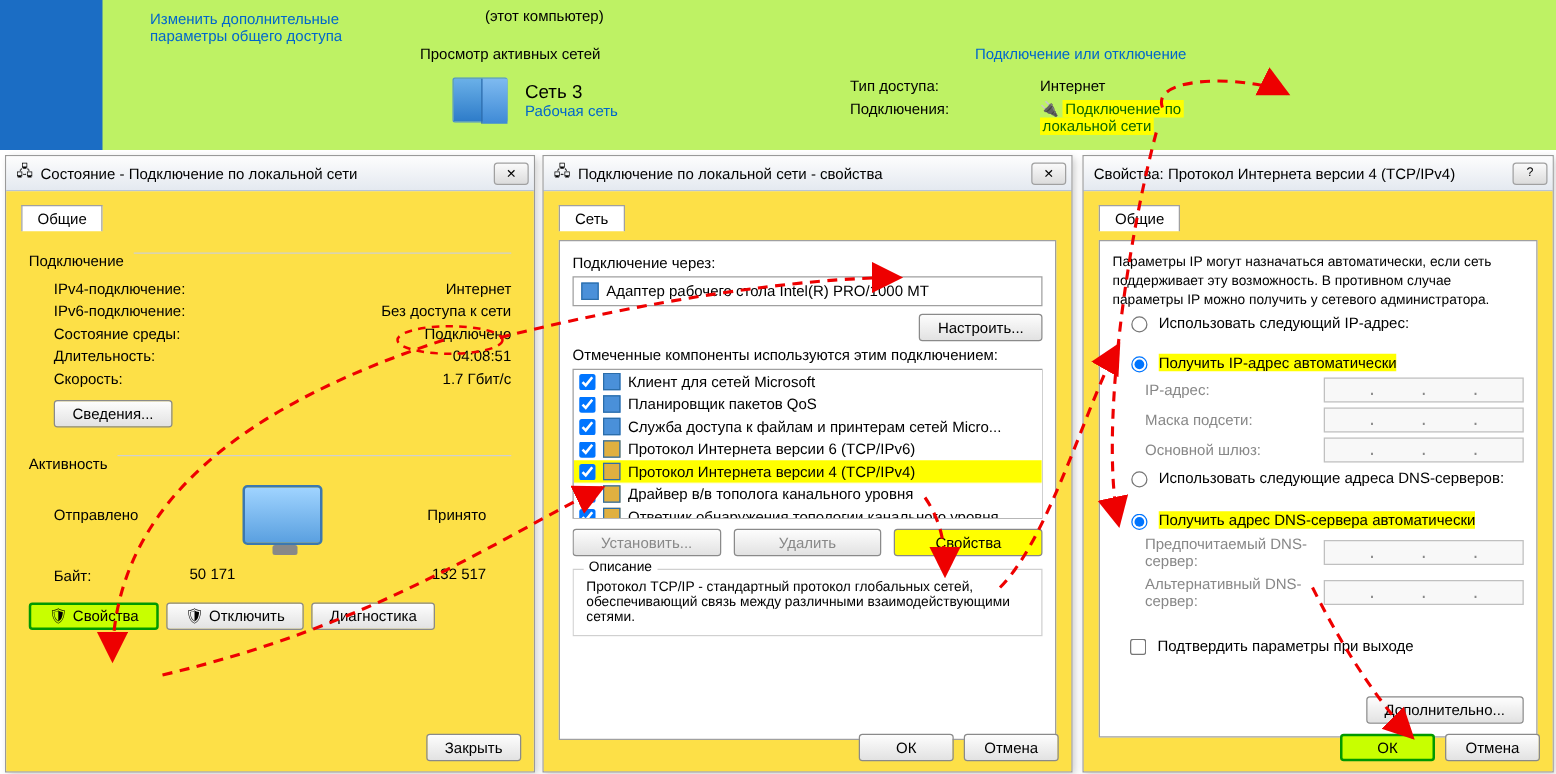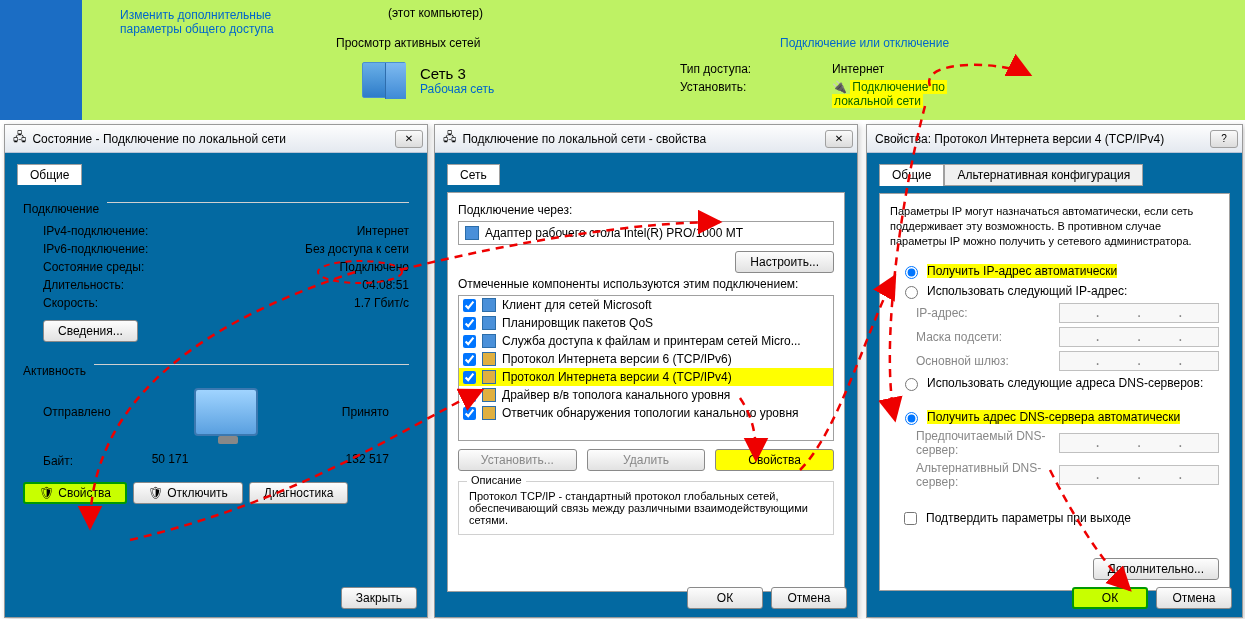--- a/index.html
+++ b/index.html
@@ -52,21 +52,21 @@
   }
   .title-text { display:flex; align-items:center; gap:6px; }
   .close-btn, .help-btn {
     width:28px; height:18px; border:1px solid #a0a0a0; border-radius:3px;
     background:linear-gradient(#fafafa,#dcdcdc);
     display:flex; align-items:center; justify-content:center;
     font-size:10px; cursor:pointer;
     margin-left:3px;
   }
   .title-right { display:flex; }
-  .dialog-body { padding:10px 12px; background:#0369a1; height:calc(100% - 28px); position:relative; }
+  .dialog-body { padding:10px 12px; background:#fde047; height:calc(100% - 28px); position:relative; }
   .tabs { display:flex; margin-bottom:8px; }
   .tab {
     padding:3px 12px; border:1px solid #a0a0a0; border-bottom:none;
     background:#fff; font-size:12px; cursor:pointer;
     position:relative; top:1px;
   }
   .tab.inactive { background:#f0f0f0; border-bottom:1px solid #a0a0a0; }
   .tab-content { border:1px solid #a0a0a0; padding:10px; background:#fff; }
   
   .dlg1 { top:124px; left:4px; width:424px; height:494px; }
@@ -83,21 +83,21 @@
   }
   .btn-hl { background:#c8ff00; border:2px solid #009900; }
   .btn-hl-yellow { background:#ffff00; border:1px solid #888; }
   .activity-row { display:flex; justify-content:space-between; align-items:center; padding:0 20px; }
   .monitor-icon { width:64px; height:48px; background:linear-gradient(#a0d4ff,#5aa0e0); border:2px solid #3b78b0; border-radius:4px; position:relative; margin:4px auto; }
   .monitor-icon::after { content:""; position:absolute; bottom:-10px; left:22px; width:20px; height:8px; background:#888; border-radius:2px; }
   .status-btns { display:flex; gap:6px; margin-top:16px; }
   
   .dlg2 { top:124px; left:434px; width:424px; height:494px; }
   .adapter-box { border:1px solid #a0a0a0; padding:4px 6px; background:#fff; display:flex; align-items:center; gap:6px; }
-  .checklist { border:1px solid #a0a0a0; background:#fff; height:146px; overflow:auto; margin-top:4px; }
+  .checklist { border:1px solid #a0a0a0; background:#fff; height:120px; overflow:auto; margin-top:4px; }
   .check-item { display:flex; align-items:center; gap:6px; padding:2px 4px; cursor:pointer; }
   .check-item.hl { background:#ffff00; }
   .check-item input { margin:0; }
   .mini-icon { width:14px; height:14px; display:inline-block; background:#4a90d9; border:1px solid #2b6daa; }
   .comp-btns { display:flex; gap:10px; margin-top:8px; }
   .comp-btns .btn { flex:1; justify-content:center; }
   .desc-group { border:1px solid #d0d0d0; padding:8px 10px; margin-top:10px; font-size:11px; position:relative; }
   .desc-group .legend { position:absolute; top:-8px; left:8px; background:#fff; padding:0 4px; font-size:11px; }
   
   .dlg3 { top:124px; left:866px; width:377px; height:494px; }
@@ -128,21 +128,21 @@
       <div class="net3-title">Сеть 3</div>
       <div class="net3-sub">Рабочая сеть</div>
     </div>
   </div>
   <div class="access-block">
     <div class="access-row">
       <div class="access-label">Тип доступа:</div>
       <div class="access-val">Интернет</div>
     </div>
     <div class="access-row">
-      <div class="access-label">Установить:</div>
+      <div class="access-label">Подключения:</div>
       <div class="access-val" style="cursor:pointer;">
         <span style="color:#0a6600;">🔌 </span>
         <span class="conn-link-hl">Подключение по</span><br>
         <span class="conn-link-hl">локальной сети</span>
       </div>
     </div>
   </div>
 </div>
 
 <div class="dialog dlg1">
@@ -310,32 +310,31 @@
     <div class="title-text">
       <span>Свойства: Протокол Интернета версии 4 (TCP/IPv4)</span>
     </div>
     <div class="title-right">
       <div class="help-btn">?</div>
     </div>
   </div>
   <div class="dialog-body">
     <div class="tabs">
       <div class="tab">Общие</div>
-      <div class="tab inactive">Альтернативная конфигурация</div>
     </div>
     <div class="tab-content" style="height:398px; position:relative;">
       <div style="font-size:11px; line-height:1.35;">Параметры IP могут назначаться автоматически, если сеть поддерживает эту возможность. В противном случае параметры IP можно получить у сетевого администратора.</div>
 
+      <div class="radio-row">
+        <input type="radio" name="ipmode" style="">
+        <span>Использовать следующий IP-адрес:</span>
+      </div>
       <div class="radio-row hl" style="margin-top:12px;">
         <input type="radio" name="ipmode" checked="" style="">
         <span>Получить IP-адрес автоматически</span>
-      </div>
-      <div class="radio-row">
-        <input type="radio" name="ipmode" style="">
-        <span>Использовать следующий IP-адрес:</span>
       </div>
       <div class="ip-row">
           <label>IP-адрес:</label>
           <div class="ip-input"><span></span>.<span></span>.<span></span>.<span></span></div>
         </div>
       <div class="ip-row">
           <label>Маска подсети:</label>
           <div class="ip-input"><span></span>.<span></span>.<span></span>.<span></span></div>
         </div>
       <div class="ip-row">

